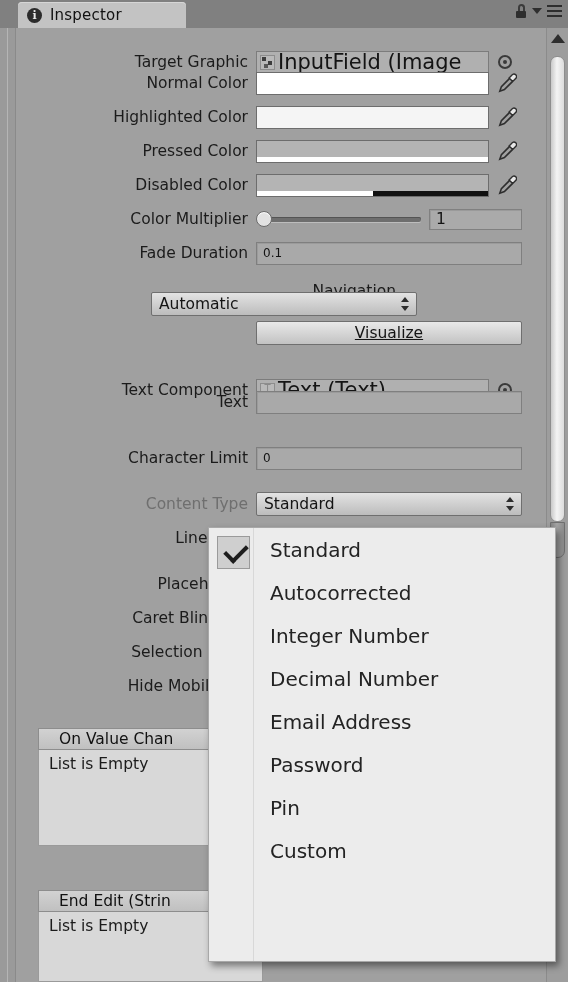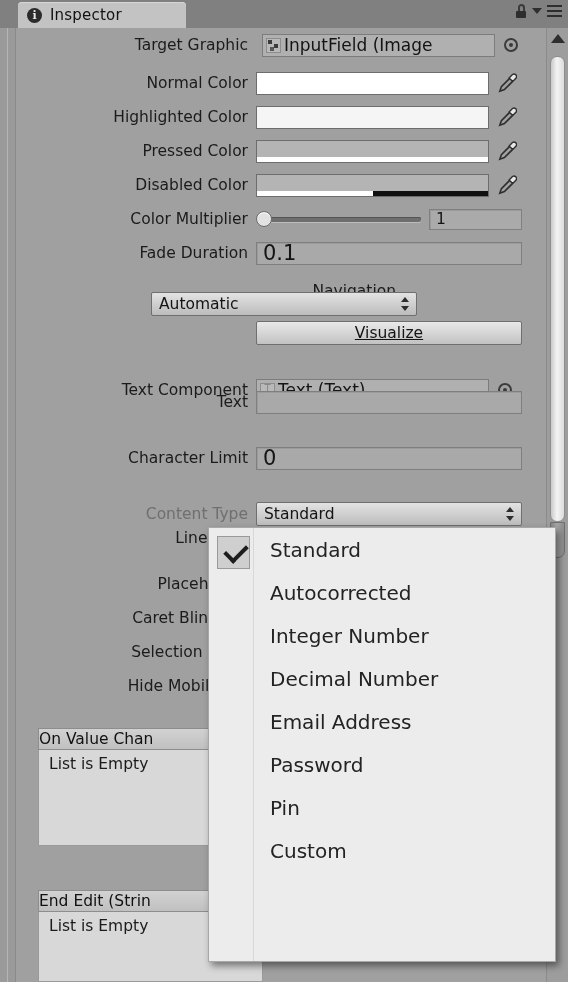--- a/index.html
+++ b/index.html
@@ -193,21 +193,21 @@
     left: 0; top: -3px;
     width: 13px; height: 13px;
     background: none;
     box-shadow: none;
     color: #8a8a8a;
     font-size: 10px;
     text-align: center;
     line-height: 15px;
   }
   .objfield .oname {
-    font-size: 17px;
+    font-size: 21px;
     color: #141414;
     margin-left: 3px;
     white-space: nowrap;
   }
   .picker-dot {
     width: 14px; height: 14px;
     margin-left: 9px;
     border-radius: 50%;
     border: 2px solid #3a3a3a;
     box-sizing: border-box;
@@ -294,21 +294,21 @@
 
   
   .textbox {
     width: 266px; height: 23px;
     background: #a9a9a9;
     border: 1px solid #7f7f7f;
     box-sizing: border-box;
     display: flex;
     align-items: center;
     padding-left: 6px;
-    font-size: 21px;
+    font-size: 12px;
     color: #141414;
     box-shadow: inset 1px 1px 0 #9b9b9b;
   }
 
   
   .enumfield {
     position: relative;
     width: 266px; height: 24px;
     background: linear-gradient(#e3e3e3, #bcbcbc);
     border: 1px solid #6f6f6f;
@@ -355,21 +355,21 @@
 
   
   .evt-header {
     position: absolute;
     height: 22px;
     background: linear-gradient(#d2d2d2, #c0c0c0);
     border: 1px solid #8d8d8d;
     box-sizing: border-box;
     display: flex;
     align-items: center;
-    padding-left: 0;
+    padding-left: 20px;
     font-size: 15.5px;
     color: #111;
     white-space: nowrap;
     overflow: hidden;
   }
   .evt-body {
     position: absolute;
     background: #d8d8d8;
     border: 1px solid #9a9a9a;
     border-top: none;
@@ -484,21 +484,21 @@
           <i></i>
           <i></i>
           <i></i>
         </span>
     </div>
   </div>
 
   <div class="panel">
     <div class="edge-left"></div>
 
-    <div class="row" style="top:0;gap:6px;">
+    <div class="row" style="top:17px;">
       <div class="label">Target Graphic</div>
       <div class="field">
         <div class="objfield">
           <span class="sprite"></span>
           <span class="oname">InputField (Image</span>
         </div>
         <span class="picker-dot"></span>
       </div>
     </div>
 
@@ -616,21 +616,21 @@
       </div>
     </div>
 
     <div class="row" style="top:413px;">
       <div class="label">Character Limit</div>
       <div class="field">
         <div class="textbox">0</div>
       </div>
     </div>
 
-    <div class="row" style="top:469px;">
+    <div class="row" style="top:459px;">
       <div class="label dim">Content Type</div>
       <div class="field">
         <div class="enumfield">
           <span>Standard</span>
           <span class="updown">
               <i class="up"></i>
               <i class="dn"></i>
             </span>
         </div>
       </div>

